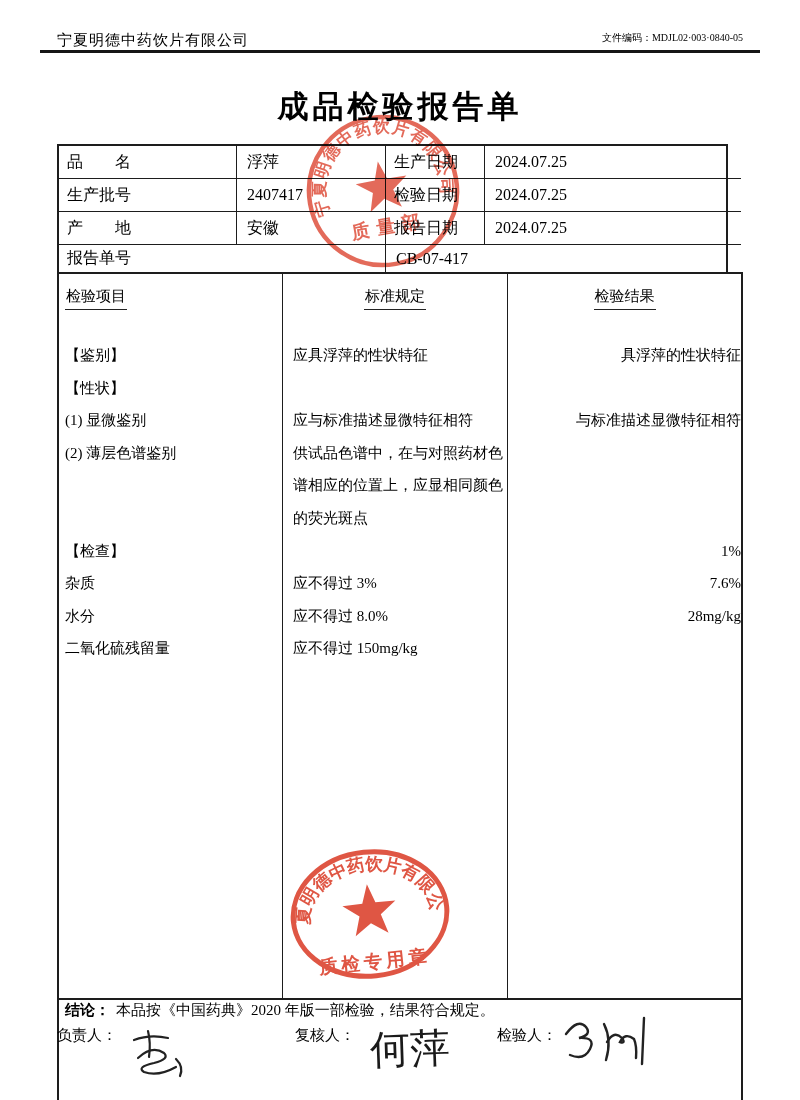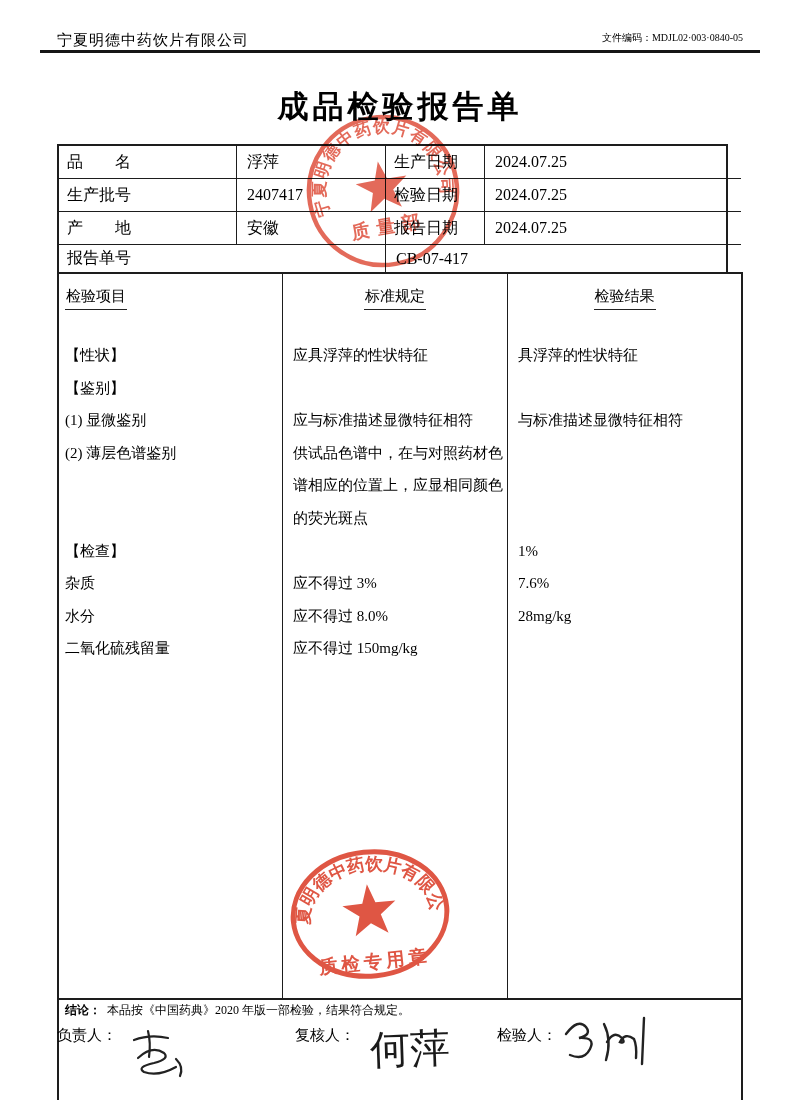--- a/index.html
+++ b/index.html
@@ -26,32 +26,32 @@
   .info > div.val { padding-left:10px; }
   .info > div.lastcol { border-right:none; }
   .info > div.lastrow { border-bottom:none; }
   .info > div.span2 { grid-column:span 2; }
   
   .main { position:absolute; left:57px; top:272px; width:686px; height:842px;
           border:2px solid #1d1d1d; display:grid;
           grid-template-columns:224px 225px 233px;
           grid-template-rows:48px 676px 22px; font-size:15px; }
   .mcell { border-right:1.5px solid #1d1d1d; }
-  .mcell.c3 { border-right:none; }
+  .mcell.c3 { border-right:none;text-align:right; }
   .mhead { display:flex; align-items:center; }
   .mhead.c1 { padding-left:6px; }
   .mhead.c2, .mhead.c3 { justify-content:center; }
   .mhead span { border-bottom:1.5px solid #222; padding:0 1px 3px 1px; }
   .mbody { padding-top:17px; }
   .mbody.c1 { padding-left:6px; }
   .mbody.c2, .mbody.c3 { padding-left:10px; }
   .bline { height:32.6px; line-height:32.6px; white-space:nowrap; }
   .concl { grid-column:1 / 4; border-top:2px solid #1d1d1d;
            display:flex; align-items:center; padding-left:6px; white-space:nowrap;
-           font-size:12px; }
+           font-size:15px; }
   .concl .b { font-weight:bold; margin-right:6px; }
   
   .foot { position:absolute; left:0; top:1026px; width:800px; font-size:15px; }
   .foot span { position:absolute; white-space:nowrap; }
   .f1 { left:57px; } .f2 { left:295px; } .f3 { left:497px; }
   .stamp { position:absolute; mix-blend-mode:multiply; }
   .sig { position:absolute; }
   .sig text { font-family:"Liberation Serif","DejaVu Serif",serif; }
 </style>
 </head>
@@ -91,22 +91,22 @@
       </div>
     <div class="mcell mhead c2">
         <span>标准规定</span>
       </div>
     <div class="mcell mhead c3">
         <span>检验结果</span>
       </div>
 
     <div class="mcell mbody c1">
 
-    <div class="bline">【性状】</div>
-        <div class="bline">【鉴别】</div>
+    <div class="bline">【鉴别】</div>
+        <div class="bline">【性状】</div>
         <div class="bline">(1) 显微鉴别</div>
         <div class="bline">(2) 薄层色谱鉴别</div>
         <div class="bline"></div>
         <div class="bline"></div>
         <div class="bline">【检查】</div>
         <div class="bline">杂质</div>
         <div class="bline">水分</div>
         <div class="bline">二氧化硫残留量</div>
       </div>
     <div class="mcell mbody c2">

